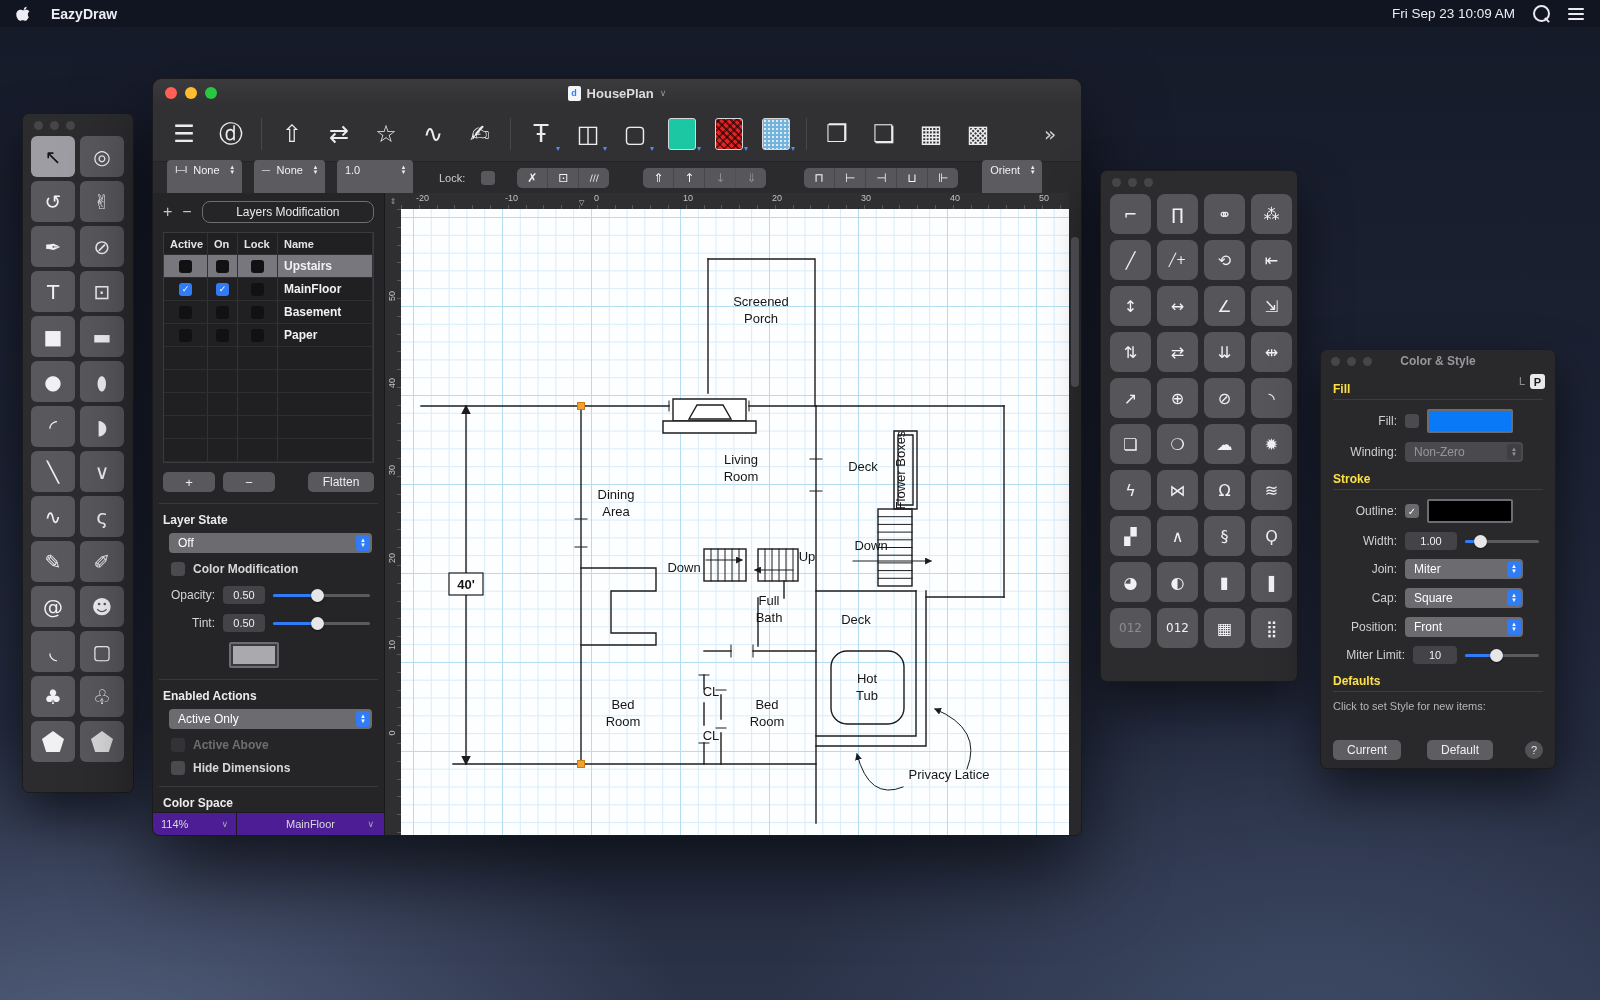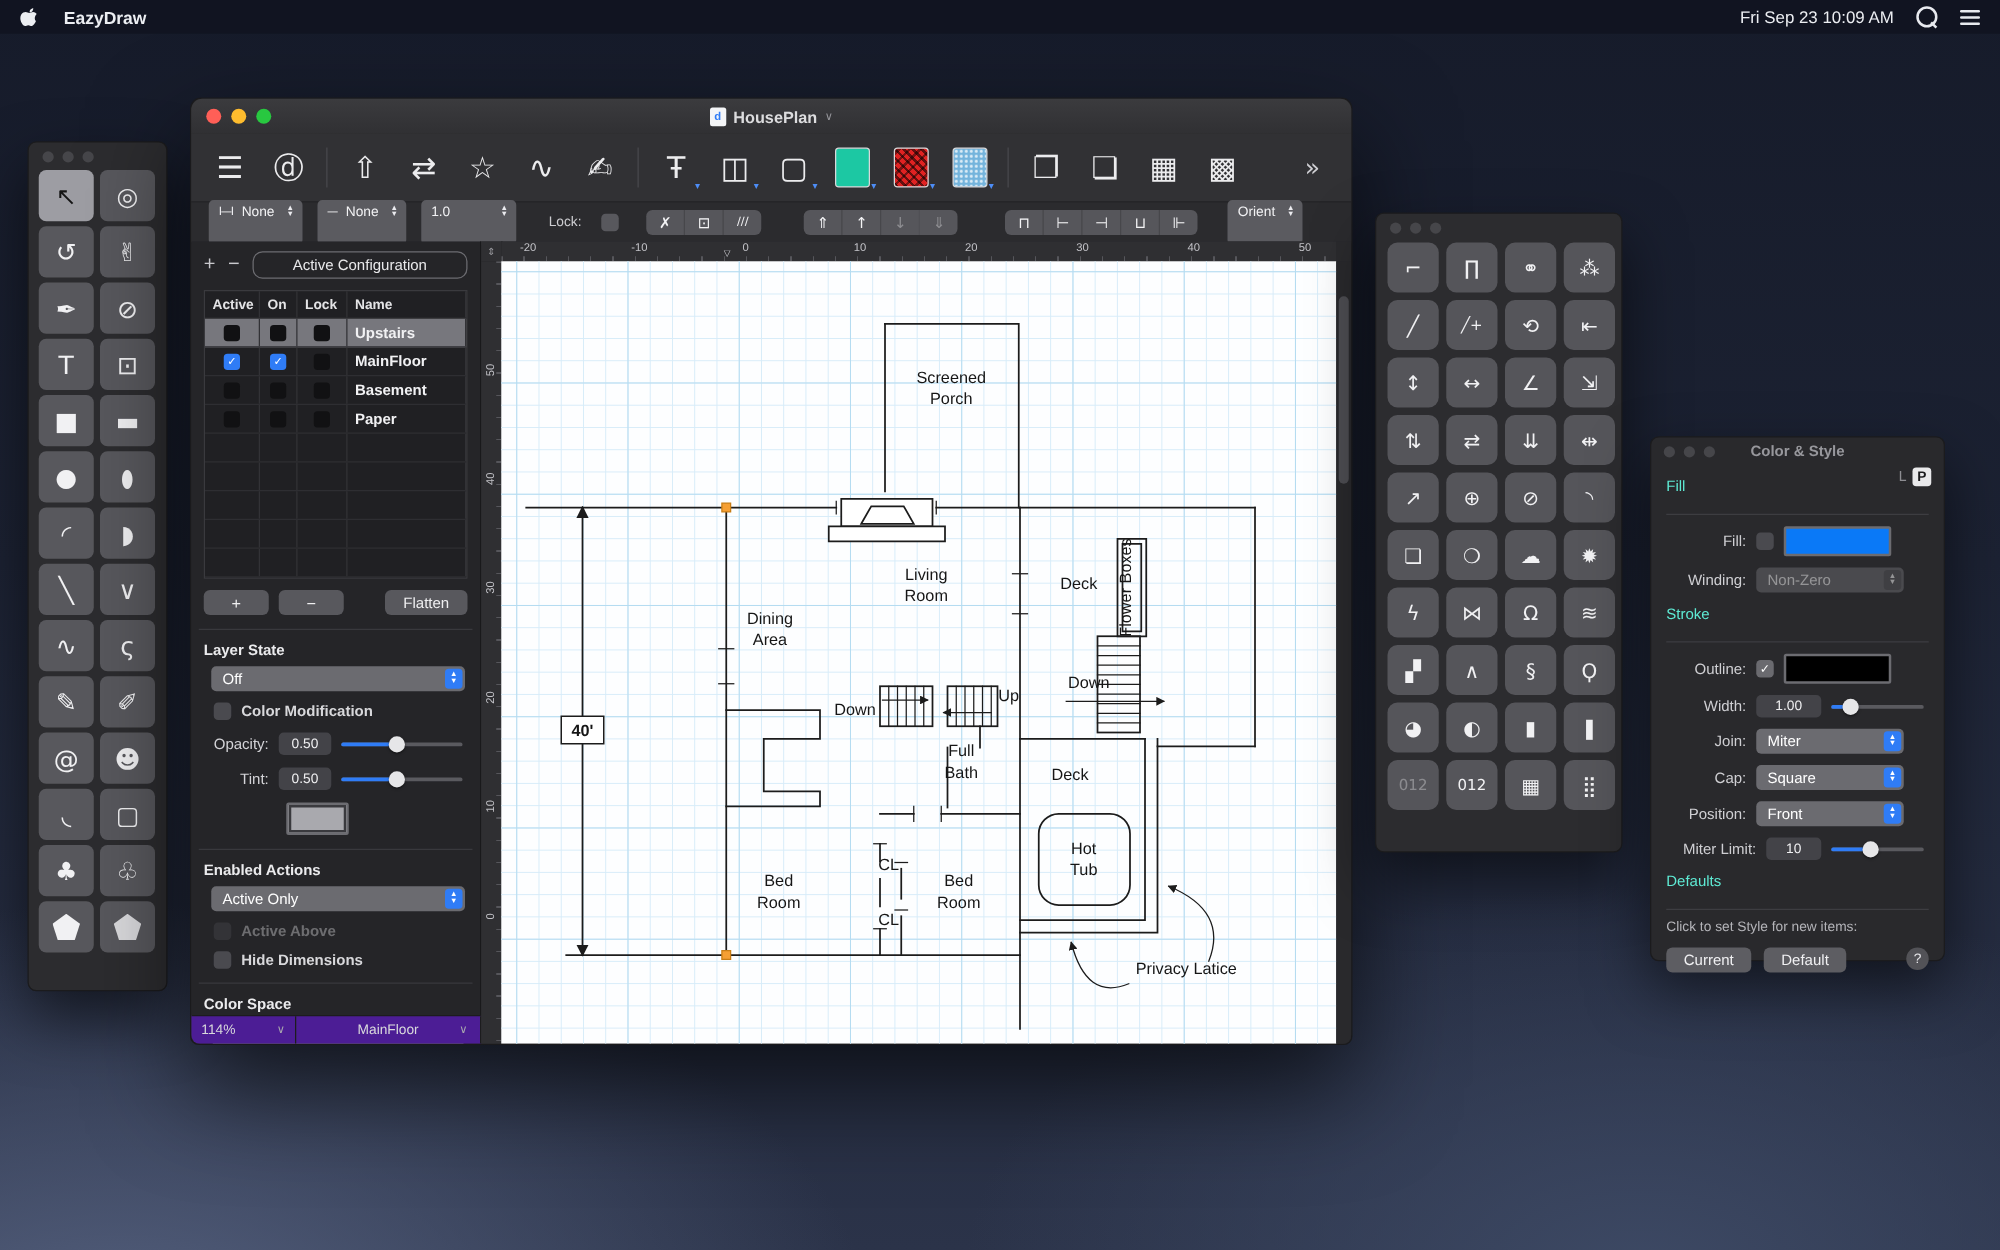--- a/index.html
+++ b/index.html
@@ -134,30 +134,30 @@
   .plabel{font-family:"Liberation Sans","DejaVu Sans",sans-serif;font-size:13px;fill:#161616}
   .handle{fill:#f59f33;stroke:#c87d15;stroke-width:1}
   .dimbox{fill:#fff;stroke:#1c1c1c;stroke-width:1.2}
   
   .cs{left:1320px;top:349px;width:234px;height:418px;background:#29292c;color:#d6d6da;font-size:12px}
   .cs-title{height:22px;display:flex;align-items:center;position:relative;justify-content:center;color:#97979c;font-size:12px;font-weight:bold}
   .cs-title .pal-dots{position:absolute;left:0;top:0;padding:7px 0 0 10px}
   .cs-corner{position:absolute;right:10px;top:24px;display:flex;gap:5px;align-items:center}
   .cs-corner .lglyph{color:#8d8d92;font-size:11px}
   .cs-corner .pbadge{width:15px;height:15px;background:#e9e9eb;color:#1c1c1e;border-radius:3px;display:flex;align-items:center;justify-content:center;font-size:11px;font-weight:bold}
-  .cs-h{font-weight:normal;color:#5eead4;margin:10px 12px 0;border-bottom:1px solid #3d3d41;padding-bottom:15px}
+  .cs-h{font-weight:bold;color:#fde047;margin:10px 12px 0;border-bottom:1px solid #3d3d41;padding-bottom:3px}
   .cs-row{display:flex;align-items:center;margin:9px 12px 0;gap:8px}
   .cs-lab{width:64px;text-align:right;color:#cfcfd3;flex:none}
   .cs-swatch{width:86px;height:24px;border:2px solid #6c6c71;border-radius:2px;box-sizing:border-box}
   .cs-select{position:relative;height:20px;background:#6b6b70;border-radius:4px;display:flex;align-items:center;padding-left:9px;color:#fff;width:118px;box-sizing:border-box}
   .cs-select .sel-badge{position:absolute;right:2px;top:2px;bottom:2px;width:14px;background:#2f7cf6;border-radius:3px;display:flex;flex-direction:column;align-items:center;justify-content:center;font-size:6px;line-height:5px;color:#fff}
   .cs-select.disab{opacity:.5}
   .cs-select.disab .sel-badge{background:#55555a}
   .cs-hint{margin:8px 12px 0;color:#b4b4b9;font-size:11px}
-  .cs-btnrow{display:flex;gap:10px;margin:10px 12px 0;}
+  .cs-btnrow{display:flex;gap:26px;margin:28px 12px 0;align-items:center}
   .cs-btn{height:20px;padding:0 14px;background:#5d5d62;border-radius:5px;display:flex;align-items:center;color:#f0f0f2;font-size:12px}
   .cs-help{margin-left:auto;width:18px;height:18px;border-radius:50%;background:#525257;display:flex;align-items:center;justify-content:center;color:#e4e4e8;font-size:11px}
 </style>
 </head>
 <body>
 
 <div class="menubar">
   <span class="apple">
     <svg width="15" height="17" viewBox="0 0 16 17">
         <path fill="#eceef2" d="M11.3,1.2c0.1,0.9-0.3,1.8-0.8,2.4C9.9,4.3,9,4.7,8.2,4.6C8.1,3.8,8.5,2.9,9,2.3C9.6,1.7,10.5,1.2,11.3,1.2z M13.6,12.1c-0.3,0.8-0.5,1.2-1,1.9c-0.7,1-1.6,2.3-2.8,2.3c-1,0-1.3-0.7-2.7-0.7c-1.4,0-1.7,0.7-2.7,0.7c-1.2,0-2.1-1.1-2.7-2.1C0,11.5-0.2,8.1,1.2,6.3c0.9-1.2,2.3-1.9,3.6-1.9c1.3,0,2.1,0.7,3.2,0.7c1,0,1.7-0.7,3.2-0.7c1.1,0,2.3,0.6,3.1,1.7C12.6,7.5,11.9,10.7,13.6,12.1z"></path>
@@ -423,21 +423,21 @@
         </span>
     </span>
   </div>
 
   <div class="winbody">
 
     <div class="sidebar">
       <div class="sb-row1">
         <span class="sb-pm">+</span>
         <span class="sb-pm">−</span>
-        <span class="panel-title">Active Configuration</span>
+        <span class="panel-title">Layers Modification</span>
       </div>
       <div class="ltable" id="ltable">
           <div class="lrow head">
             <div class="lcell hcell">Active</div>
             <div class="lcell hcell">On</div>
             <div class="lcell hcell">Lock</div>
             <div class="lcell hcell">Name</div>
           </div>
           <div class="lrow sel">
             <div class="lcell">

